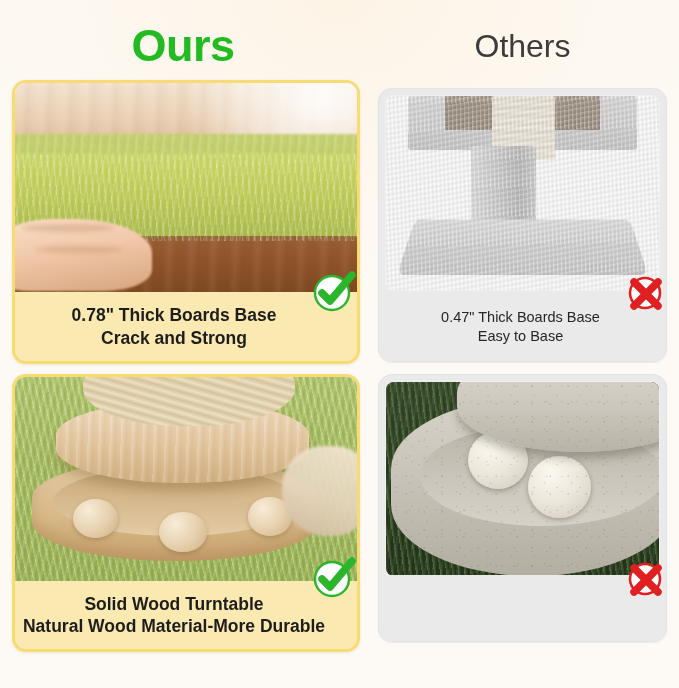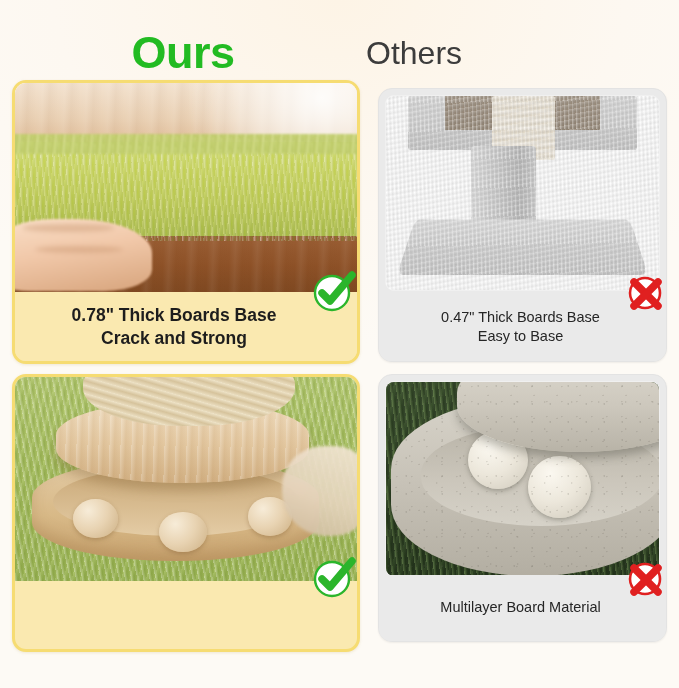--- a/index.html
+++ b/index.html
@@ -20,39 +20,39 @@
     width: 679px;
     height: 688px;
     position: relative;
     background:
       radial-gradient(ellipse 70% 50% at 50% 0%, #fdf4e6 0%, #fdf8f1 60%, #fdfaf5 100%);
   }
 
   
   .header {
     position: absolute;
-    top: 15px; left: 0;
+    top: 8px; left: 0;
     width: 679px;
     height: 76px;
   }
   .hdr-ours {
     position: absolute;
     left: 0; top: 12px;
     width: 366px;
     text-align: center;
     font-size: 45px;
     font-weight: bold;
     color: #22bb22;
     letter-spacing: -0.5px;
   }
   .hdr-others {
     position: absolute;
     left: 366px; top: 20px;
     width: 313px;
-    text-align: left;
+    text-align: center;
     font-size: 32px;
     font-weight: normal;
     color: #3c3c3c;
   }
 
   
   .card {
     position: absolute;
     border-radius: 14px;
     overflow: visible;
@@ -429,40 +429,43 @@
       <div class="ph-rug"></div>
       <div class="wt-lower"></div>
       <div class="wt-trough"></div>
       <div class="ball b1"></div>
       <div class="ball b2"></div>
       <div class="ball b3"></div>
       <div class="wt-upper"></div>
       <div class="wt-sisal"></div>
       <div class="cat-paw"></div>
     </div>
+    <div class="caption" style="height:68px">
+      <span class="cap-line">Solid Wood Turntable</span>
+      <span class="cap-line">Natural Wood Material-More Durable</span>
+    </div>
     <div class="badge" style="left:296px; top:177px">
       <svg viewBox="0 0 46 46">
         <circle cx="21" cy="25" r="17" fill="#ffffff" stroke="#2bb52b" stroke-width="2.4"></circle>
         <path d="M11 25 L19 33 L41 7" fill="none" stroke="#2bb52b" stroke-width="7.5" stroke-linecap="round" stroke-linejoin="round"></path>
       </svg>
     </div>
   </div>
 
   <div class="card card-others card-x2">
     <div class="photo" style="height:196px">
       <div class="ph-turf"></div>
       <div class="gt-lower"></div>
       <div class="gt-trough"></div>
       <div class="gball gb1"></div>
       <div class="gball gb2"></div>
       <div class="gt-upper"></div>
       <div class="grain"></div>
     </div>
     <div class="caption" style="height:66px">
-      <span class="cap-line">Multilayer Board Material</span>
     </div>
     <div class="badge" style="left:243px; top:178px">
       <svg viewBox="0 0 46 46">
         <circle cx="23" cy="26" r="15" fill="#ffffff" stroke="#e02020" stroke-width="2.6"></circle>
         <path d="M12 15 L36 39" stroke="#e02020" stroke-width="7.5" stroke-linecap="round"></path>
         <path d="M36 15 L12 39" stroke="#e02020" stroke-width="7.5" stroke-linecap="round"></path>
       </svg>
     </div>
   </div>
 

